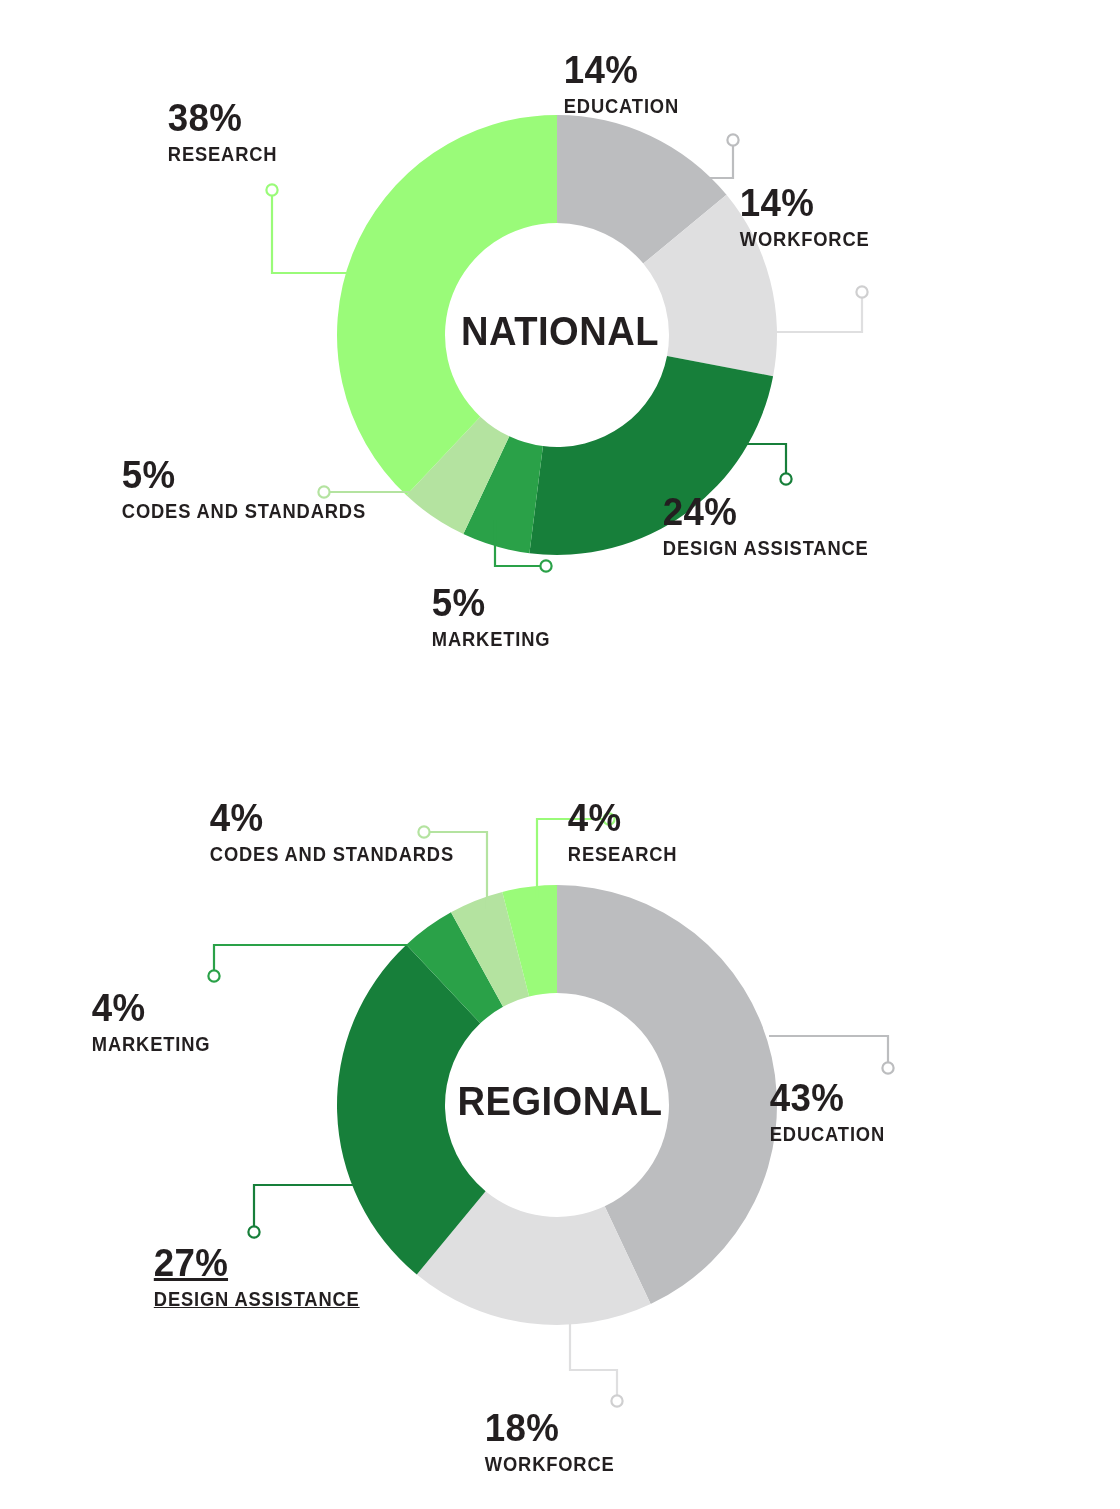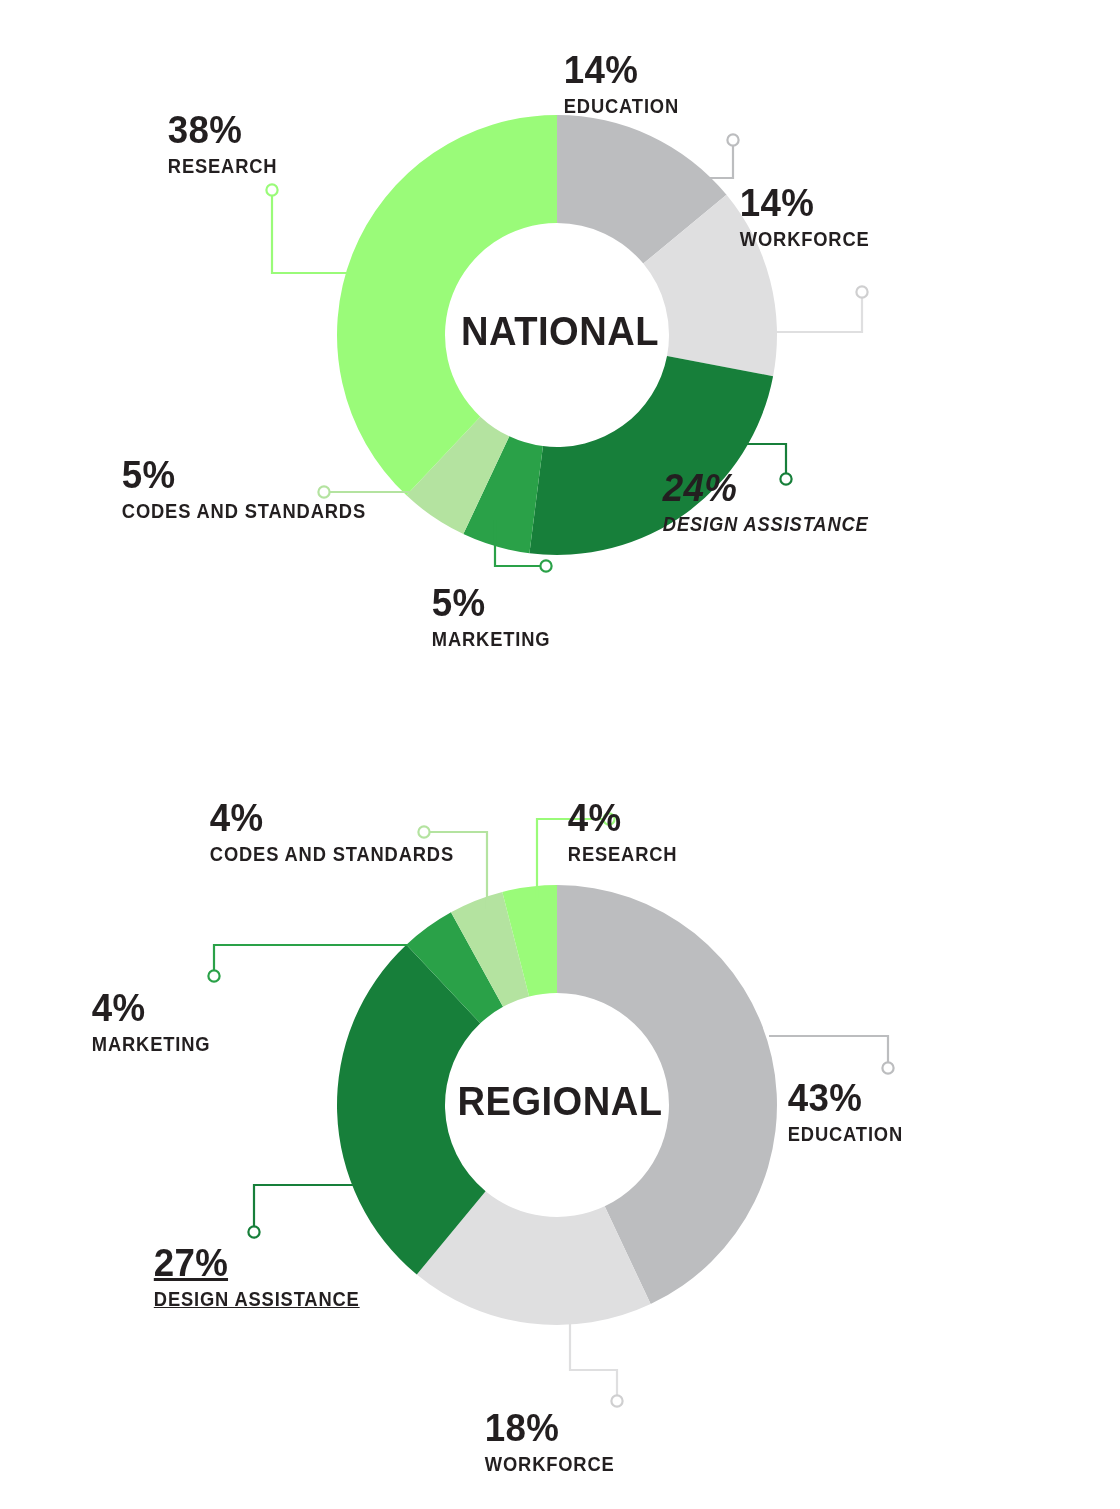--- a/index.html
+++ b/index.html
@@ -132,36 +132,36 @@
     <div class="callout align-center" style="left:556px; top:50px; width:260px;">
       <span class="pct">14%</span>
       <span class="cat">EDUCATION</span>
     </div>
 
     <div class="callout align-center" style="left:732px; top:183px; width:260px;">
       <span class="pct">14%</span>
       <span class="cat">WORKFORCE</span>
     </div>
 
-    <div class="callout align-center" style="left:655px; top:468px; width:260px;font-style:italic;">
+    <div class="callout align-center" style="left:655px; top:492px; width:260px;">
       <span class="pct">24%</span>
       <span class="cat">DESIGN ASSISTANCE</span>
     </div>
 
     <div class="callout align-center" style="left:424px; top:583px; width:260px;">
       <span class="pct">5%</span>
       <span class="cat">MARKETING</span>
     </div>
 
     <div class="callout align-center" style="left:114px; top:455px; width:260px;">
       <span class="pct">5%</span>
       <span class="cat">CODES AND STANDARDS</span>
     </div>
 
-    <div class="callout align-center" style="left:160px; top:98px; width:260px;margin-top:12px;">
+    <div class="callout align-center" style="left:160px; top:98px; width:260px;">
       <span class="pct">38%</span>
       <span class="cat">RESEARCH</span>
     </div>
   </div>
 
   <div class="chart-block" id="regional-block">
 
     <svg class="chart-svg" viewBox="0 0 1120 739">
 
       <path fill="#bcbdbf" d="M 557.00 115.00 A 220 220 0 0 1 650.67 534.06 L 604.69 436.34 A 112 112 0 0 0 557.00 223.00 Z"></path>
@@ -197,21 +197,21 @@
         <circle cx="424" cy="62" r="5.6" fill="#ffffff" stroke="#b4e3a0" stroke-width="2.2"></circle>
       </g>
       <g>
         <path d="M 537 128 L 537 49 L 603 49" fill="none" stroke="#9afb79" stroke-width="2.2"></path>
         <circle cx="609" cy="49" r="5.6" fill="#ffffff" stroke="#9afb79" stroke-width="2.2"></circle>
       </g>
     </svg>
 
     <div class="center-label" id="regional-center">REGIONAL</div>
 
-    <div class="callout align-center" style="left:780px; top:308px; width:260px;">
+    <div class="callout align-center" style="left:762px; top:308px; width:260px;">
       <span class="pct">43%</span>
       <span class="cat">EDUCATION</span>
     </div>
 
     <div class="callout align-center" style="left:477px; top:638px; width:260px;">
       <span class="pct">18%</span>
       <span class="cat">WORKFORCE</span>
     </div>
 
     <div class="callout align-center" style="left:146px; top:473px; width:260px;text-decoration:underline;">

